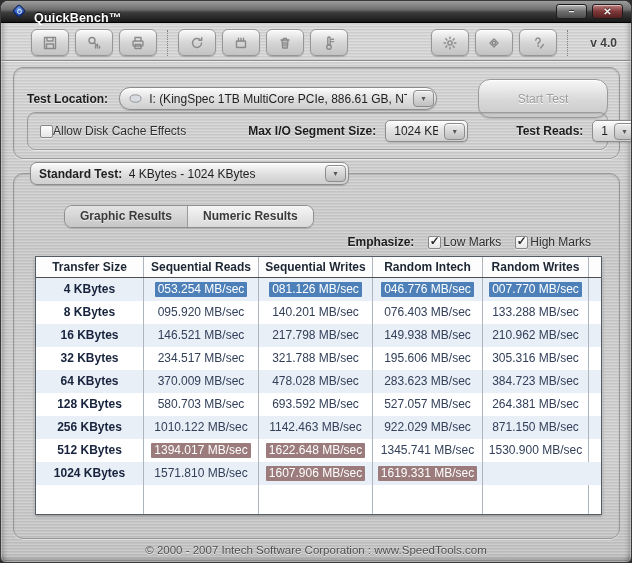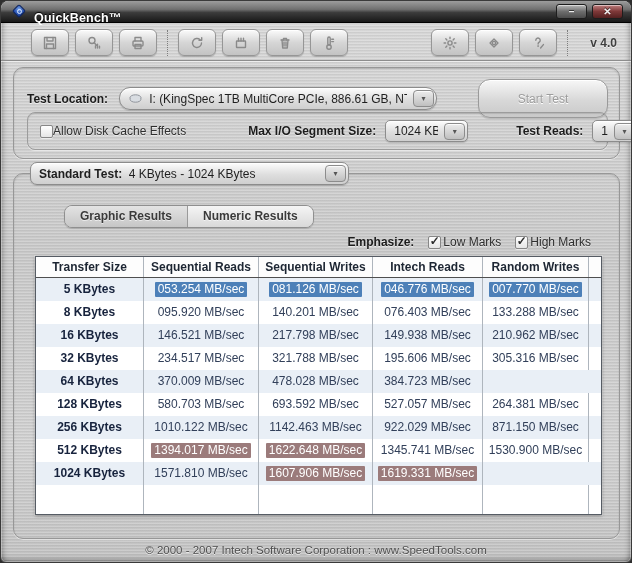--- a/index.html
+++ b/index.html
@@ -312,28 +312,28 @@
       <div class="gap"></div>
       <div class="checkbox"><span>✓</span></div>
       <div class="label-reg">High Marks</div>
     </div>
 
     <div class="table">
       <div class="trow thead">
         <div class="tcell">Transfer Size</div>
         <div class="tcell">Sequential Reads</div>
         <div class="tcell">Sequential Writes</div>
-        <div class="tcell">Intech Reads</div>
+        <div class="tcell">Random Intech</div>
         <div class="tcell">Random Writes</div>
         <div class="tcell"></div>
       </div>
 
       <div>
           <div class="trow alt">
-            <div class="tcell tlabel">5 KBytes</div>
+            <div class="tcell tlabel">4 KBytes</div>
             <div class="tcell"><span class="mark low">053.254 MB/sec</span></div>
             <div class="tcell"><span class="mark low">081.126 MB/sec</span></div>
             <div class="tcell"><span class="mark low">046.776 MB/sec</span></div>
             <div class="tcell"><span class="mark low">007.770 MB/sec</span></div>
             <div class="tcell"></div>
           </div>
           <div class="trow">
             <div class="tcell tlabel">8 KBytes</div>
             <div class="tcell">095.920 MB/sec</div>
             <div class="tcell">140.201 MB/sec</div>
@@ -354,20 +354,21 @@
             <div class="tcell">234.517 MB/sec</div>
             <div class="tcell">321.788 MB/sec</div>
             <div class="tcell">195.606 MB/sec</div>
             <div class="tcell">305.316 MB/sec</div>
             <div class="tcell"></div>
           </div>
           <div class="trow alt">
             <div class="tcell tlabel">64 KBytes</div>
             <div class="tcell">370.009 MB/sec</div>
             <div class="tcell">478.028 MB/sec</div>
+            <div class="tcell">283.623 MB/sec</div>
             <div class="tcell">384.723 MB/sec</div>
             <div class="tcell"></div>
           </div>
           <div class="trow">
             <div class="tcell tlabel">128 KBytes</div>
             <div class="tcell">580.703 MB/sec</div>
             <div class="tcell">693.592 MB/sec</div>
             <div class="tcell">527.057 MB/sec</div>
             <div class="tcell">264.381 MB/sec</div>
             <div class="tcell"></div>

